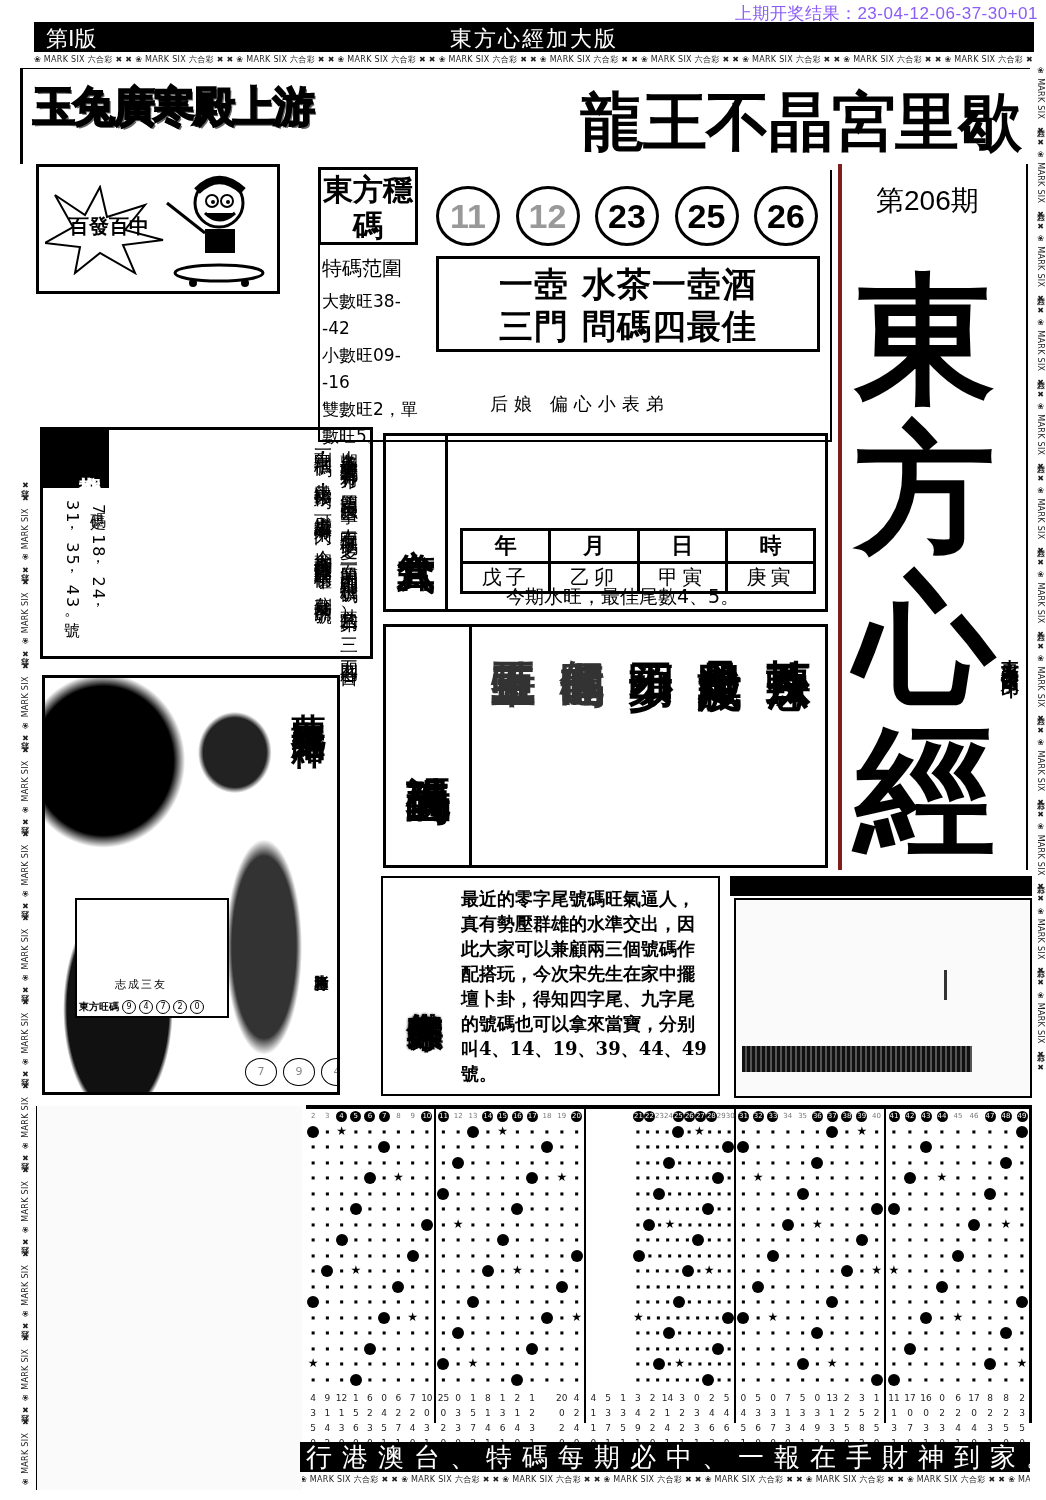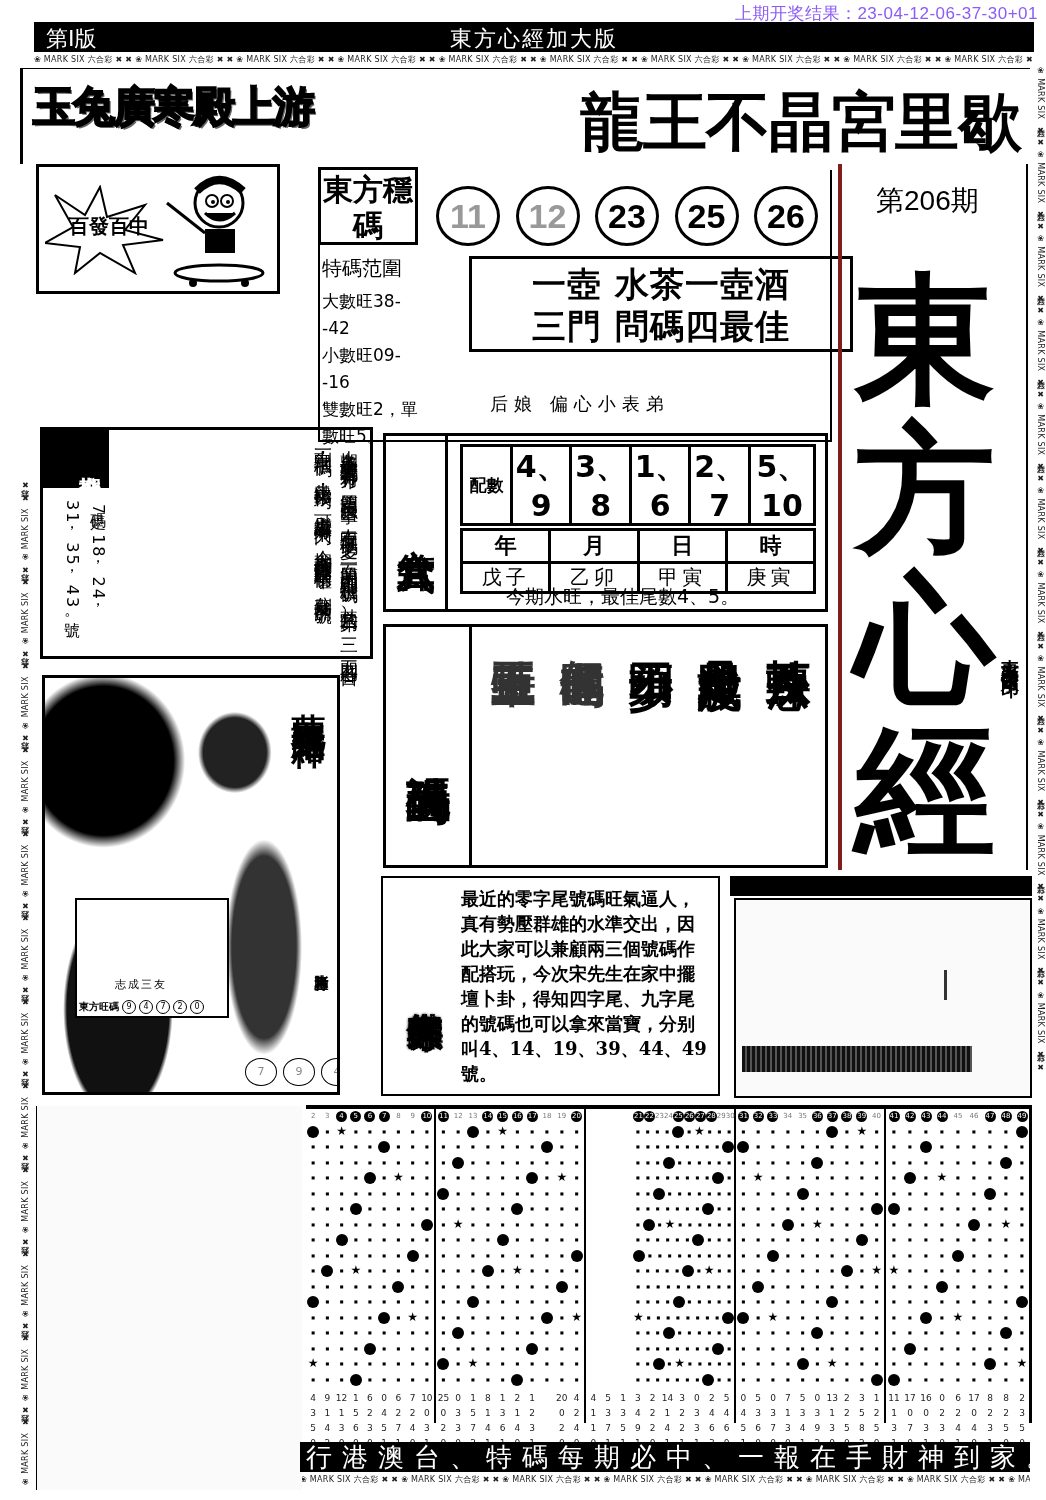--- a/index.html
+++ b/index.html
@@ -24,21 +24,21 @@
   .kid { position: absolute; right: 10px; top: 6px; width: 110px; height: 118px; }
   .dfwm { left: 318px; top: 167px; width: 100px; height: 78px; font-size: 30px; font-weight: bold; text-align: center; line-height: 36px; padding-top: 2px; }
   .wm-panel { left: 318px; top: 170px; width: 514px; height: 272px; border: 2px solid #000; border-top: none; border-left: 2px solid #000; }
   .tm-range { left: 322px; top: 255px; width: 100px; font-size: 17px; line-height: 27px; }
   .tm-range .h { font-size: 20px; margin-bottom: 6px; }
   .balls { left: 436px; top: 186px; width: 382px; height: 60px; display: flex; justify-content: space-between; }
   .ball { width: 64px; height: 60px; border: 3px solid #000; border-radius: 50%; font-size: 34px; font-weight: bold;
           text-align: center; line-height: 54px; font-family: "Liberation Sans", sans-serif; }
   .ball.faded { color: #999; }
   .slogan { left: 436px; top: 256px; width: 384px; height: 96px; border: 3px solid #000; font-size: 34px; font-weight: bold;
-            text-align: center; line-height: 42px; padding-top: 4px; letter-spacing: 1px; margin-left: 33px; }
+            text-align: center; line-height: 42px; padding-top: 4px; letter-spacing: 1px; }
   .riddle { left: 490px; top: 392px; font-size: 18px; letter-spacing: 6px; font-family: "DejaVu Serif", serif; }
   .issue-col { left: 838px; top: 164px; width: 190px; height: 706px; border-left: 4px solid #7f1d1d; border-right: 2px solid #000; }
   .issue-num { position: absolute; left: 34px; top: 18px; font-size: 28px; font-family: "Liberation Sans", sans-serif; }
   .big-title { position: absolute; left: 8px; top: 100px; width: 150px; font-size: 140px; font-weight: bold; line-height: 150px; text-align: center; font-family: "DejaVu Serif", serif; }
   .printer { position: absolute; right: 4px; top: 480px; writing-mode: vertical-rl; font-size: 18px; font-weight: bold; letter-spacing: 3px; }
   .intro { left: 40px; top: 427px; width: 333px; height: 232px; border: 3px solid #000; }
   .intro-tag { position: absolute; left: 0; top: 0; width: 66px; height: 58px; background: #000; color: #fff; font-size: 22px; font-weight: bold;
                writing-mode: vertical-rl; text-align: center; line-height: 30px; padding: 4px; }
   .intro-body { position: absolute; right: 8px; top: 6px; height: 220px; writing-mode: vertical-rl; font-size: 18px; line-height: 26px;
                 font-family: "DejaVu Serif", serif; letter-spacing: 2px; }
@@ -177,28 +177,20 @@
 <div class="abs intro">
   <div class="intro-tag">今期推介</div>
   <div class="intro-body">上期各路幸運號碼都有分布，第四門反强出擊，中有三個平碼之多，而第一門則中到了特別號碼，其它的第二、三、五門則各自中到一個平碼，走勢比較平均，可繼續看好中大門，今期本欄的打算已經很明確了，分别要揀的號</div>
   <div class="intro-nums">碼是7，18，24，31，35，43號。</div>
 </div>
 
 <div class="abs lh-panel">
   <div class="lh-side">六合算式</div>
   <table class="wx">
     <tbody>
-    <tr>
-      <td>配數</td>
-      <td>4、9</td>
-      <td>3、8</td>
-      <td>1、6</td>
-      <td>2、7</td>
-      <td>5、10</td>
-    </tr>
   </tbody>
     </table>
   <table class="ymd">
     <tbody>
         <tr>
       <td>年</td>
       <td>月</td>
       <td>日</td>
       <td>時</td>
     </tr>

